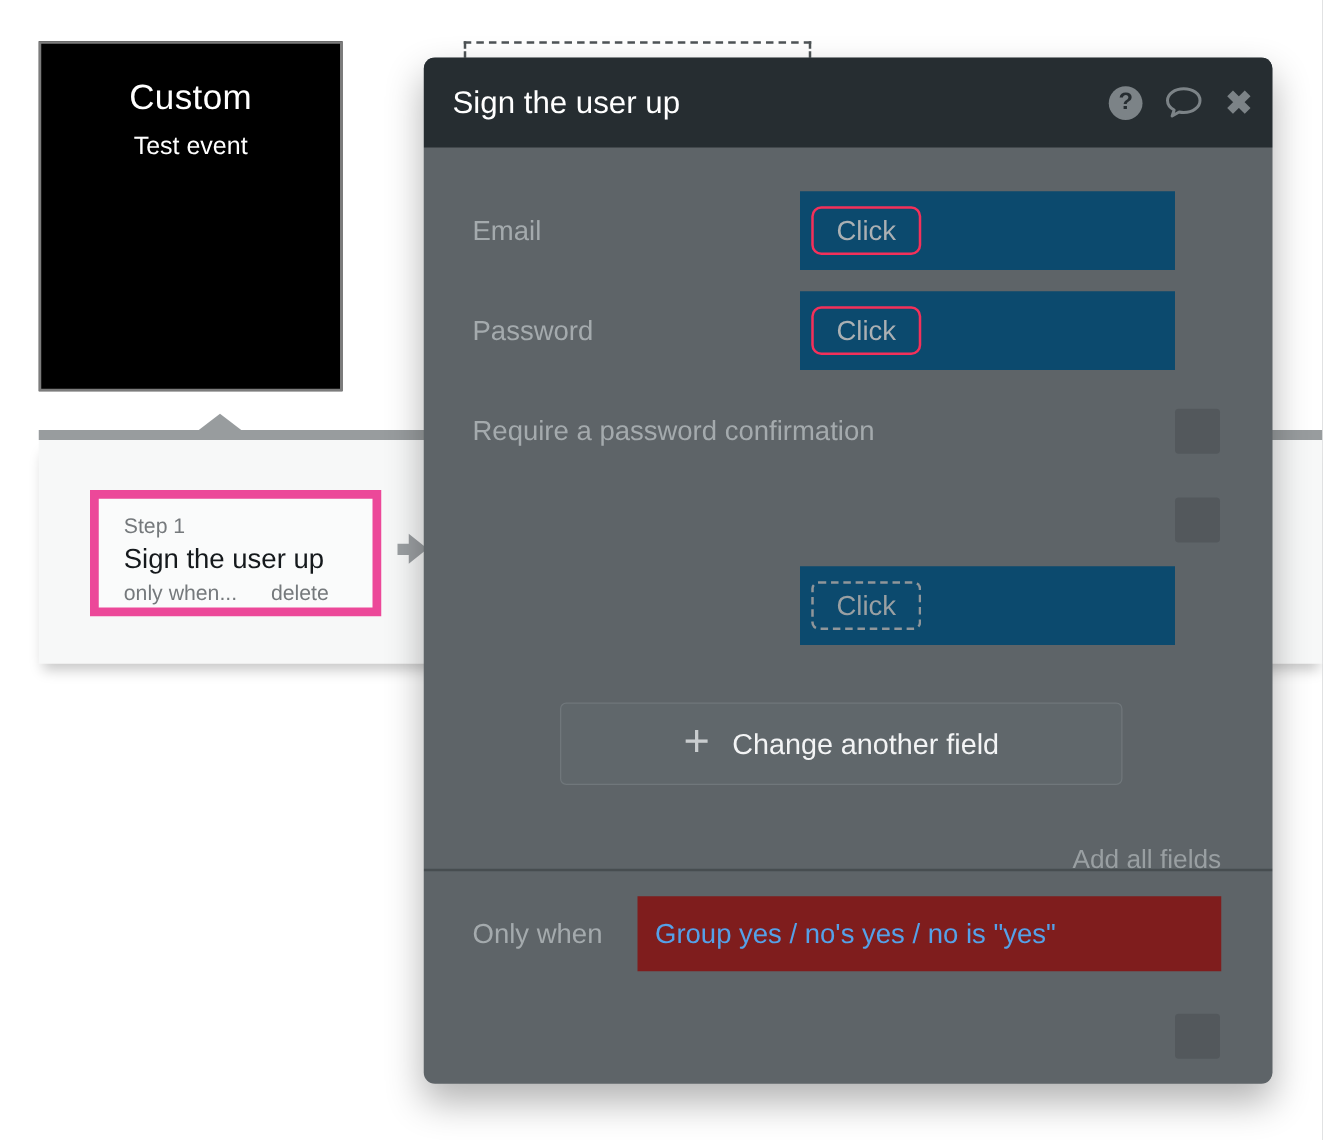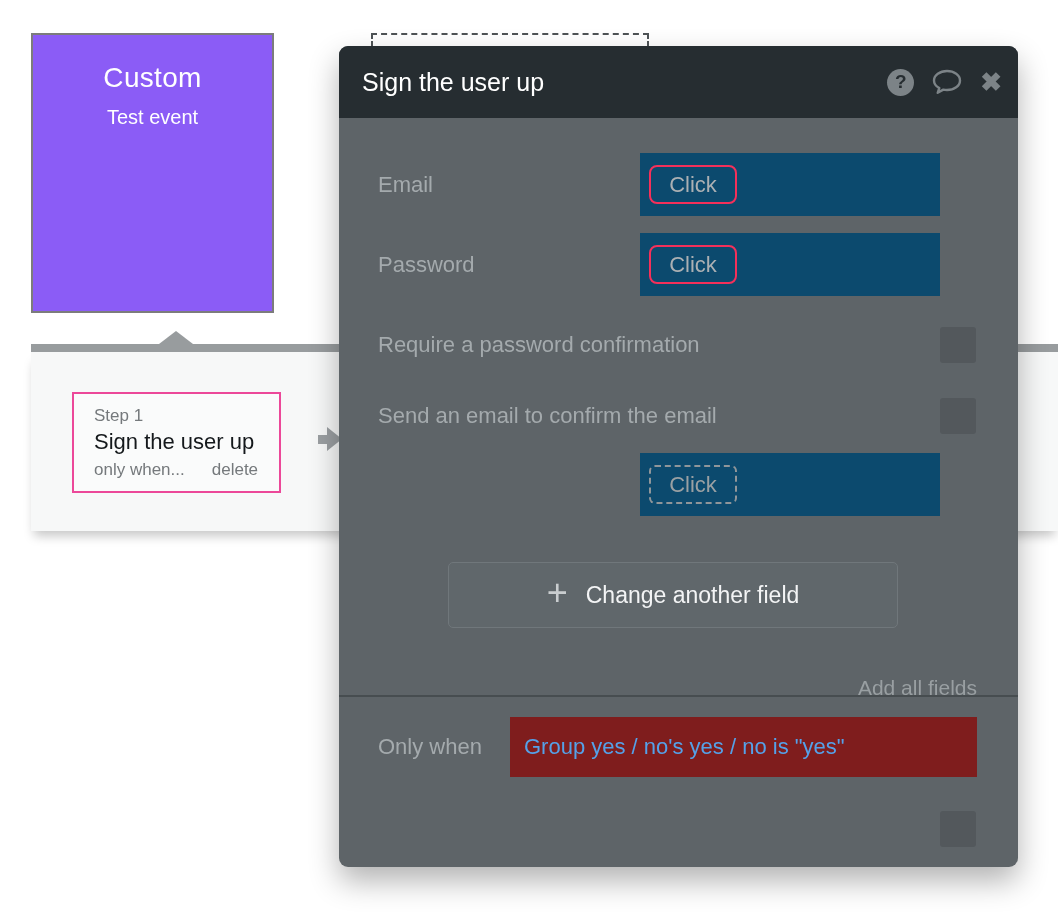--- a/index.html
+++ b/index.html
@@ -6,42 +6,42 @@
   html, body { background: #ffffff; }
   body { font-family: "Liberation Sans", sans-serif; }
   #stage {
     position: relative; width: 1058px; height: 912px;
     background: #ffffff; overflow: hidden;
   }
 
   
   .event-box {
     position: absolute; left: 31px; top: 33px; width: 243px; height: 280px;
-    background: #8b5cf6; border: 2px solid #7c7c7c; cursor: pointer;
+    background: #000000; border: 2px solid #7c7c7c; cursor: pointer;
     text-align: center; color: #ffffff;
   }
   .event-box .ev-title { margin-top: 27px; font-size: 28px; letter-spacing: .3px; }
   .event-box .ev-sub   { margin-top: 12px; font-size: 20px; }
 
   .timeline-tri {
     position: absolute; left: 159px; top: 331px; width: 0; height: 0;
     border-left: 17px solid transparent; border-right: 17px solid transparent;
     border-bottom: 13px solid #989c9e;
   }
   .timeline-bar {
     position: absolute; left: 31px; top: 344px; width: 1027px; height: 8px;
     background: #989c9e;
   }
   .step-panel {
     position: absolute; left: 31px; top: 352px; width: 1027px; height: 179px;
     background: #f7f8f8; box-shadow: 0 8px 10px -3px rgba(0,0,0,0.22);
   }
   .step-card {
-    position: absolute; left: 41px; top: 40px; width: 209px; height: 101px;
-    background: #fafbfb; border: 2px solid #ec4899; cursor: pointer;
+    position: absolute; left: 41px; top: 40px; width: 233px; height: 101px;
+    background: #fafbfb; border: 7px solid #ec4899; cursor: pointer;
     padding: 12px 0 0 20px;
   }
   .step-card .sc-step  { font-size: 17px; color: #75797c; }
   .step-card .sc-title { font-size: 22px; color: #15191c; margin-top: 3px; }
   .step-card .sc-meta  { display: flex; gap: 27px; margin-top: 5px; font-size: 17px; color: #75797c; }
 
   .step-arrow { position: absolute; left: 318px; top: 427px; width: 24px; height: 25px; }
   .step-arrow .sa-bar  { position: absolute; left: 0; top: 8px; width: 11px; height: 9px; background: #9b9fa2; }
   .step-arrow .sa-head {
     position: absolute; left: 9px; top: 0; width: 0; height: 0;
@@ -173,21 +173,20 @@
     </div>
 
     <div class="m-label" style="top:187px; height:63px;">Password</div>
     <div class="m-field" style="top:187px;">
       <div class="click-chip">Click</div>
     </div>
 
     <div class="m-label" style="top:281px; height:36px;">Require a password confirmation</div>
     <div class="m-checkbox" style="top:281px;"></div>
 
-    <div class="m-label" style="top:352px; height:36px;">Send an email to confirm the email</div>
     <div class="m-checkbox" style="top:352px;"></div>
 
     <div class="m-field" style="top:407px;">
       <div class="click-chip dashed">Click</div>
     </div>
 
     <div class="change-field-btn">
       <span class="plus">+</span>
       <span class="cf-label">Change another field</span>
     </div>

